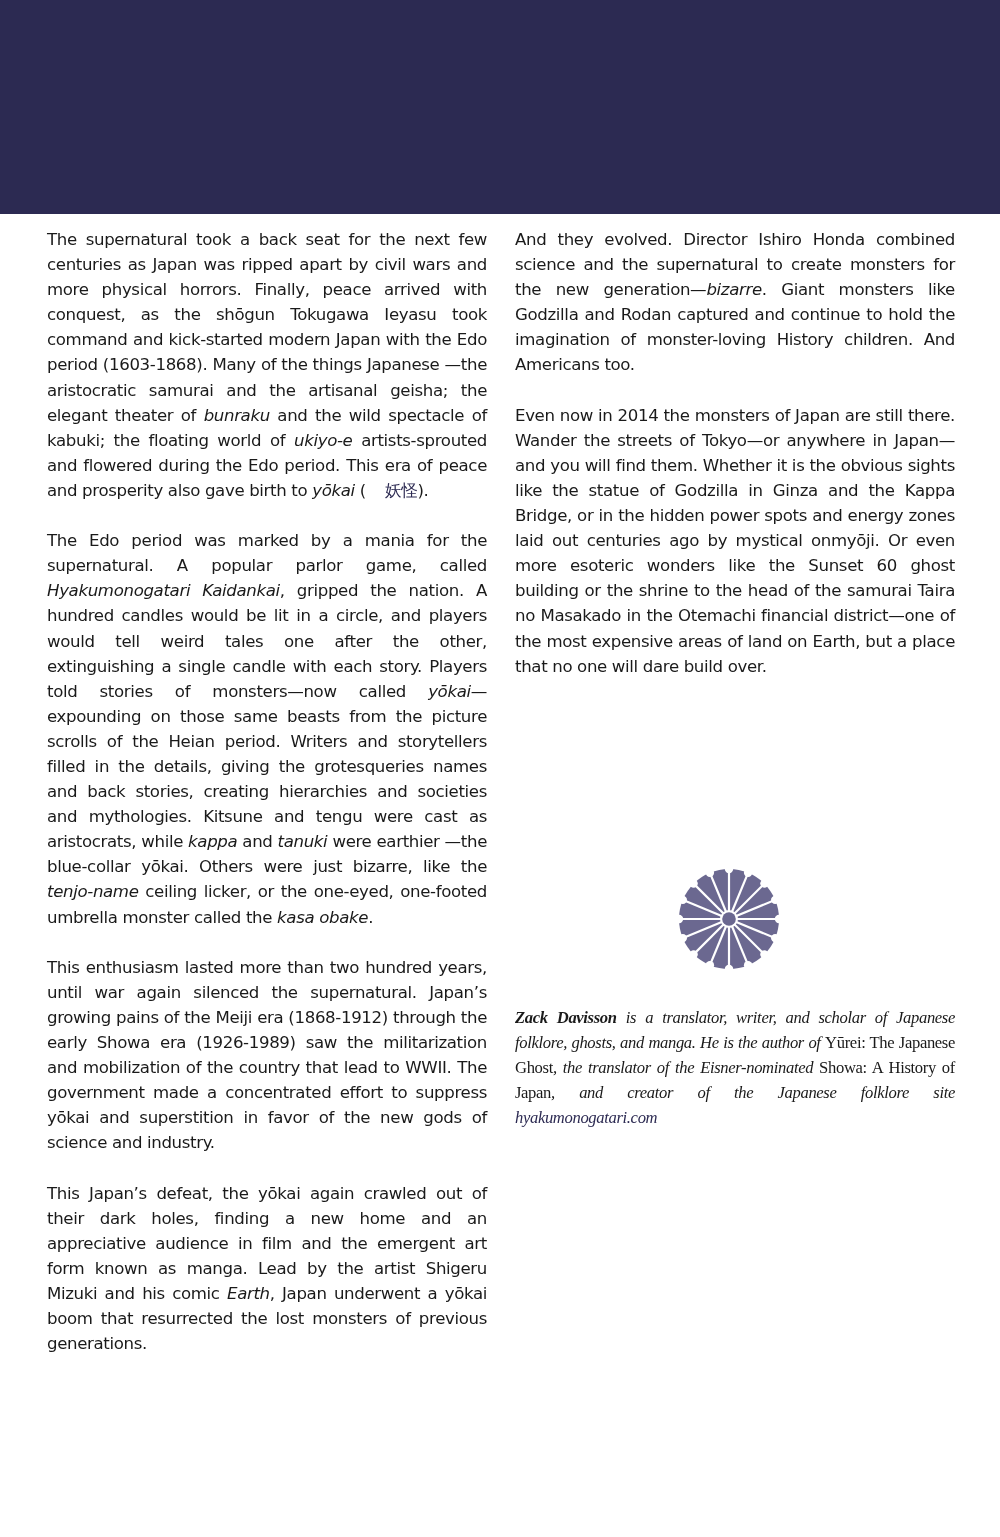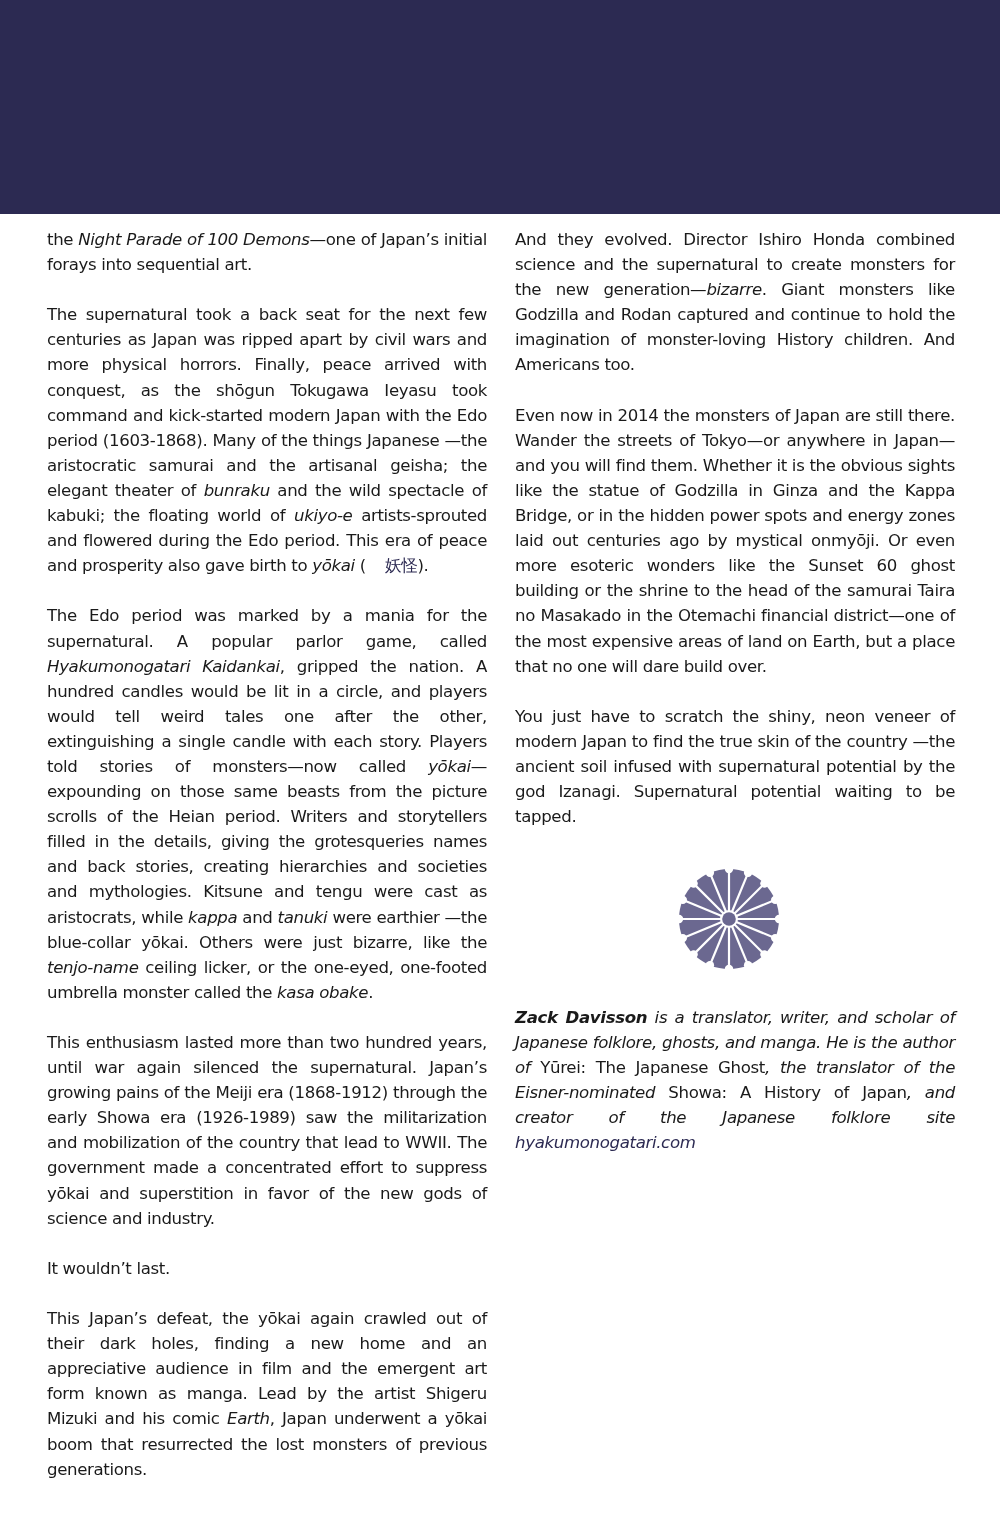--- a/index.html
+++ b/index.html
@@ -27,39 +27,36 @@
   .bio .up { font-style: normal; }
   .link { color: #2c2a52; font-style: italic; }
   .cjk { color: #2c2a52; margin-left: 19px; }
 </style>
 </head>
 <body>
 
 <div class="header-band"></div>
 
 <div class="col left">
-  <p><span>the </span><i>Night Parade of 100 Demons</i><span>—one of Japan’s initial forays into sequential art.</span></p>
 
   <p><span>The supernatural took a back seat for the next few centuries as Japan was ripped apart by civil wars and more physical horrors. Finally, peace arrived with conquest, as the shōgun Tokugawa Ieyasu took command and kick-started modern Japan with the Edo period (1603-1868). Many of the things Japanese —the aristocratic samurai and the artisanal geisha; the elegant theater of </span><i>bunraku</i><span> and the wild spectacle of kabuki; the floating world of </span><i>ukiyo-e</i><span> artists-sprouted and flowered during the Edo period. This era of peace and prosperity also gave birth to </span><i>yōkai</i><span> (</span><span class="cjk">妖怪</span><span>).</span></p>
 
   <p><span>The Edo period was marked by a mania for the supernatural. A popular parlor game, called </span><i>Hyakumonogatari Kaidankai</i><span>, gripped the nation. A hundred candles would be lit in a circle, and players would tell weird tales one after the other, extinguishing a single candle with each story. Players told stories of monsters—now called </span><i>yōkai</i><span>—expounding on those same beasts from the picture scrolls of the Heian period. Writers and storytellers filled in the details, giving the grotesqueries names and back stories, creating hierarchies and societies and mythologies. Kitsune and tengu were cast as aristocrats, while </span><i>kappa</i><span> and </span><i>tanuki</i><span> were earthier —the blue-collar yōkai. Others were just bizarre, like the </span><i>tenjo-name</i><span> ceiling licker, or the one-eyed, one-footed umbrella monster called the </span><i>kasa obake</i><span>.</span></p>
 
   <p>This enthusiasm lasted more than two hundred years, until war again silenced the supernatural. Japan’s growing pains of the Meiji era (1868-1912) through the early Showa era (1926-1989) saw the militarization and mobilization of the country that lead to WWII. The government made a concentrated effort to suppress yōkai and superstition in favor of the new gods of science and industry.</p>
 
-  <p>It wouldn’t last.</p>
 
   <p><span>This Japan’s defeat, the yōkai again crawled out of their dark holes, finding a new home and an appreciative audience in film and the emergent art form known as manga. Lead by the artist Shigeru Mizuki and his comic </span><i>Earth</i><span>, Japan underwent a yōkai boom that resurrected the lost monsters of previous generations.</span></p>
 </div>
 
 <div class="col right">
   <p><span>And they evolved. Director Ishiro Honda combined science and the supernatural to create monsters for the new generation—</span><i>bizarre</i><span>. Giant monsters like Godzilla and Rodan captured and continue to hold the imagination of monster-loving History children. And Americans too.</span></p>
 
   <p>Even now in 2014 the monsters of Japan are still there. Wander the streets of Tokyo—or anywhere in Japan—and you will find them. Whether it is the obvious sights like the statue of Godzilla in Ginza and the Kappa Bridge, or in the hidden power spots and energy zones laid out centuries ago by mystical onmyōji. Or even more esoteric wonders like the Sunset 60 ghost building or the shrine to the head of the samurai Taira no Masakado in the Otemachi financial district—one of the most expensive areas of land on Earth, but a place that no one will dare build over.</p>
 
-  <p>You just have to scratch the shiny, neon veneer of modern Japan to find the true skin of the country —the ancient soil infused with supernatural potential by the god Izanagi. Supernatural potential waiting to be tapped.</p>
 </div>
 
 <svg class="emblem" viewBox="-51 -51 102 102">
   <g id="petals">
     <circle cx="0" cy="0" r="50" fill="#6b6890"></circle>
   </g>
   <g stroke="#ffffff" stroke-width="2.2">
     <line x1="0" y1="0" x2="0" y2="-51"></line>
     <line x1="0" y1="0" x2="19.5" y2="-47.1"></line>
     <line x1="0" y1="0" x2="36.1" y2="-36.1"></line>
@@ -92,15 +89,15 @@
       <circle cx="-46.2" cy="19.1" r="4.2"></circle>
     <circle cx="-50" cy="0" r="4.2"></circle>
       <circle cx="-46.2" cy="-19.1" r="4.2"></circle>
     <circle cx="-35.4" cy="-35.4" r="4.2"></circle>
       <circle cx="-19.1" cy="-46.2" r="4.2"></circle>
   </g>
   <circle cx="0" cy="0" r="9" fill="#ffffff"></circle>
   <circle cx="0" cy="0" r="6.8" fill="#6b6890"></circle>
 </svg>
 
-<div class="col right bio" style="top:1005px;">
+<div class="col right bio" style="top:1005px;font-family:Liberation Serif, serif;">
   <p><b>Zack Davisson</b><span> is a translator, writer, and scholar of Japanese folklore, ghosts, and manga. He is the author of </span><span class="up">Yūrei: The Japanese Ghost</span><span>, the translator of the Eisner-nominated </span><span class="up">Showa: A History of Japan</span><span>, and creator of the Japanese folklore site </span><span class="link">hyakumonogatari.com</span></p>
 </div>
 
 </body></html>

